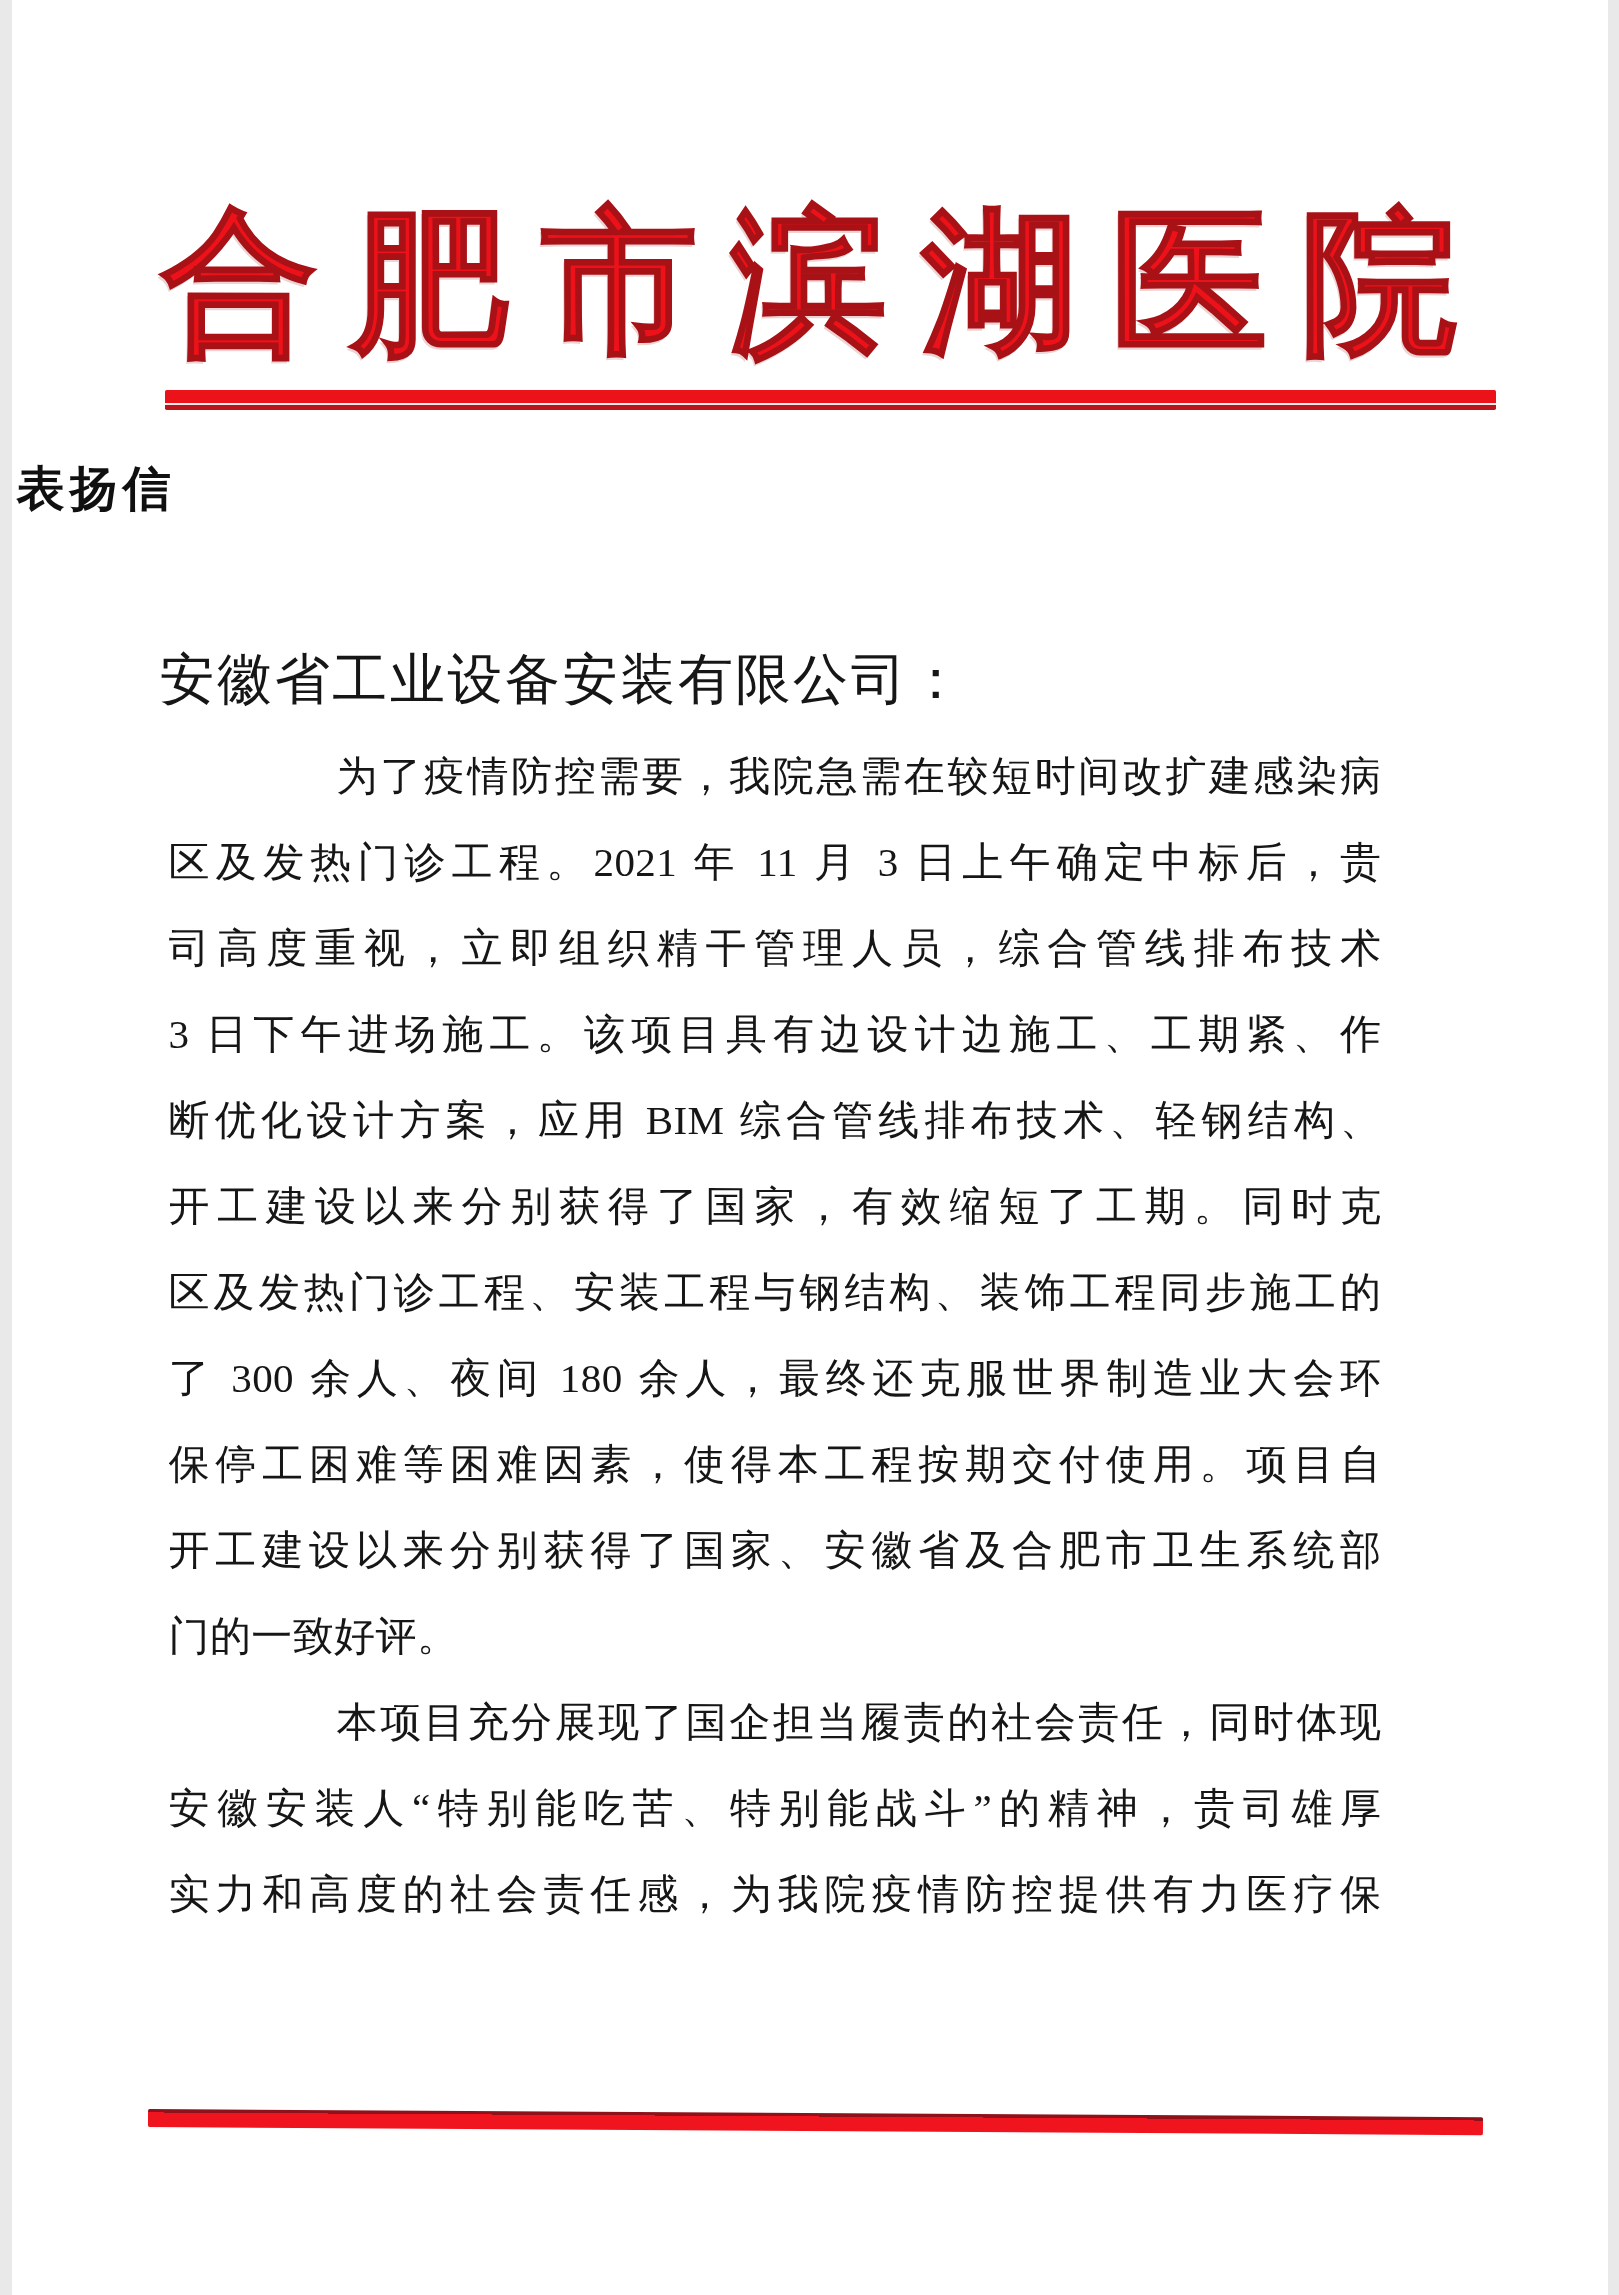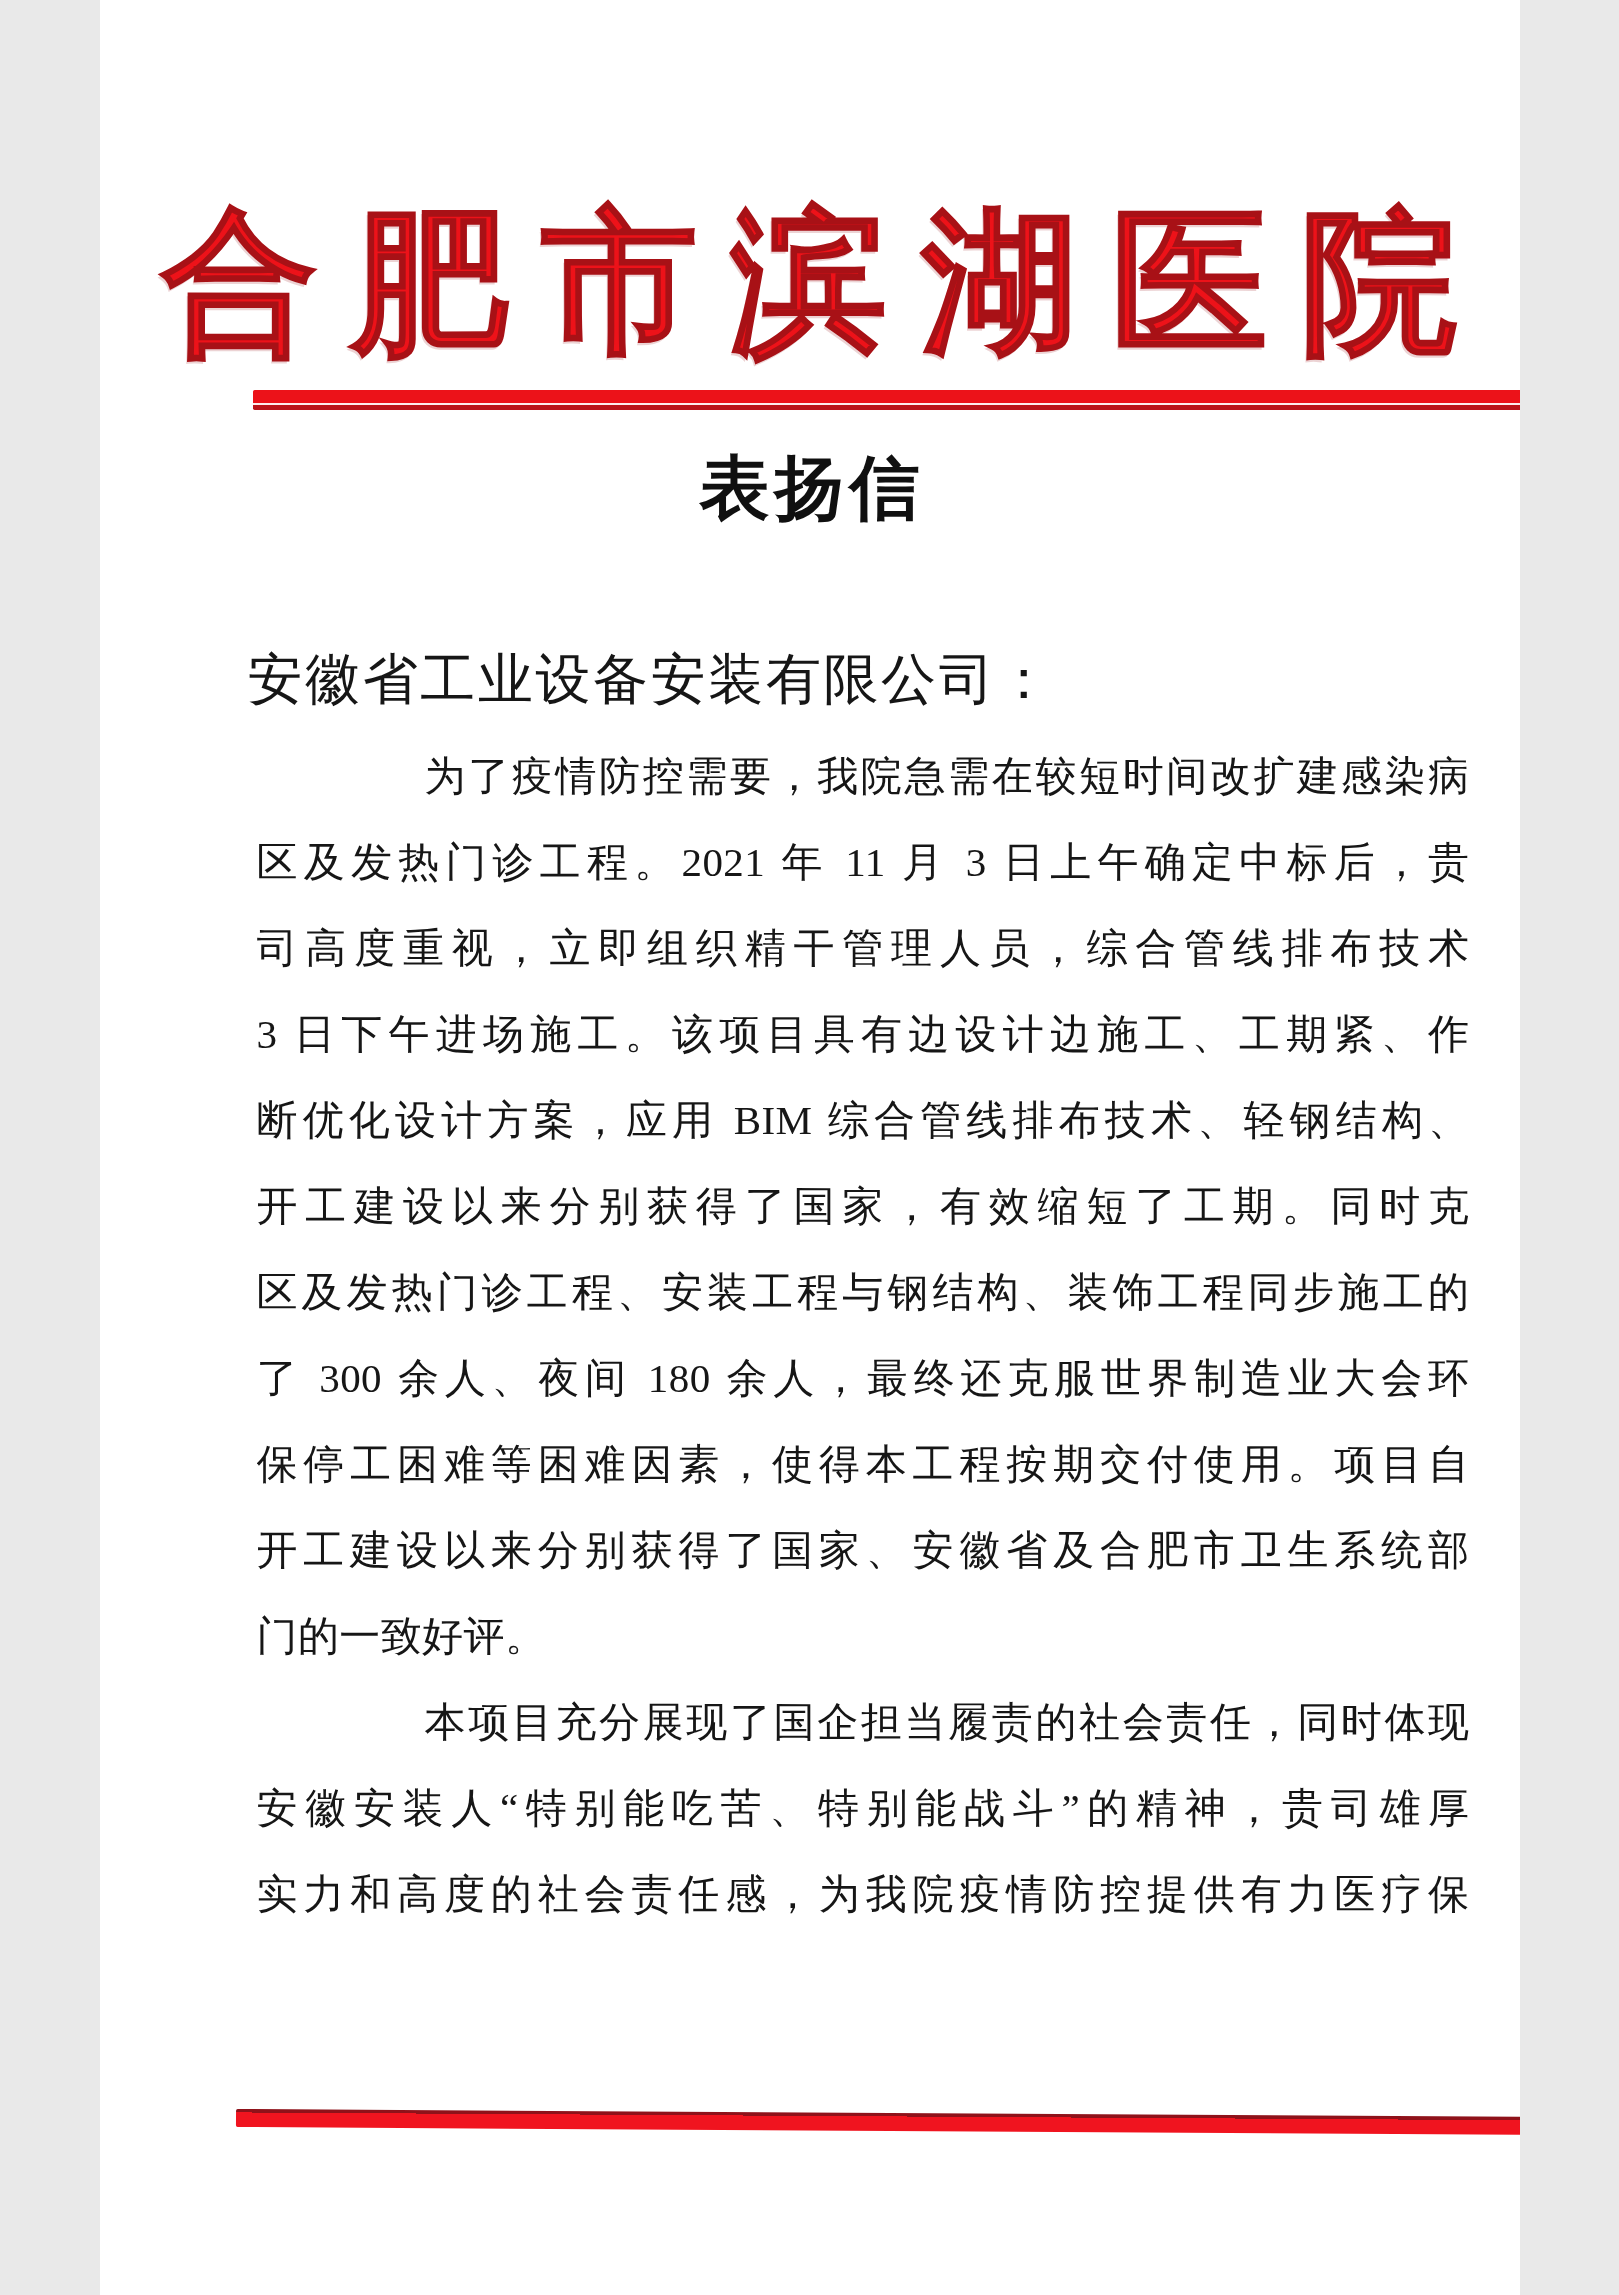--- a/index.html
+++ b/index.html
@@ -1,18 +1,18 @@
 <!DOCTYPE html>
 <html lang="zh" style="font-size:13.7px"><head>
 <meta charset="utf-8">
 <style>
   html, body { margin: 0; padding: 0; background: #e9e9e9; }
   .page {
     position: relative;
-    width: 1420px;
+    width: 1596px;
     height: 2295px;
     margin: 0 auto;
     background: var(--paper, #ffffff);
     overflow: hidden;
     font-family: "Liberation Serif", "DejaVu Serif", serif;
     color: var(--ink, #161616);
   }
 
   
   .letterhead {
@@ -50,22 +50,21 @@
   }
 
   .title {
     position: absolute;
     top: 452px;
     left: 0;
     right: 0;
     margin: 0;
     height: 74px;
     line-height: 74px;
-    text-align: center;
-    font-size: 70px;
+    font-size: 48px;
     font-weight: 900;
     letter-spacing: 5.1px;
     text-indent: 5.1px;
     color: #101010;
   }
 
   .salutation {
     position: absolute;
     top: 650px;
     left: 148px;

